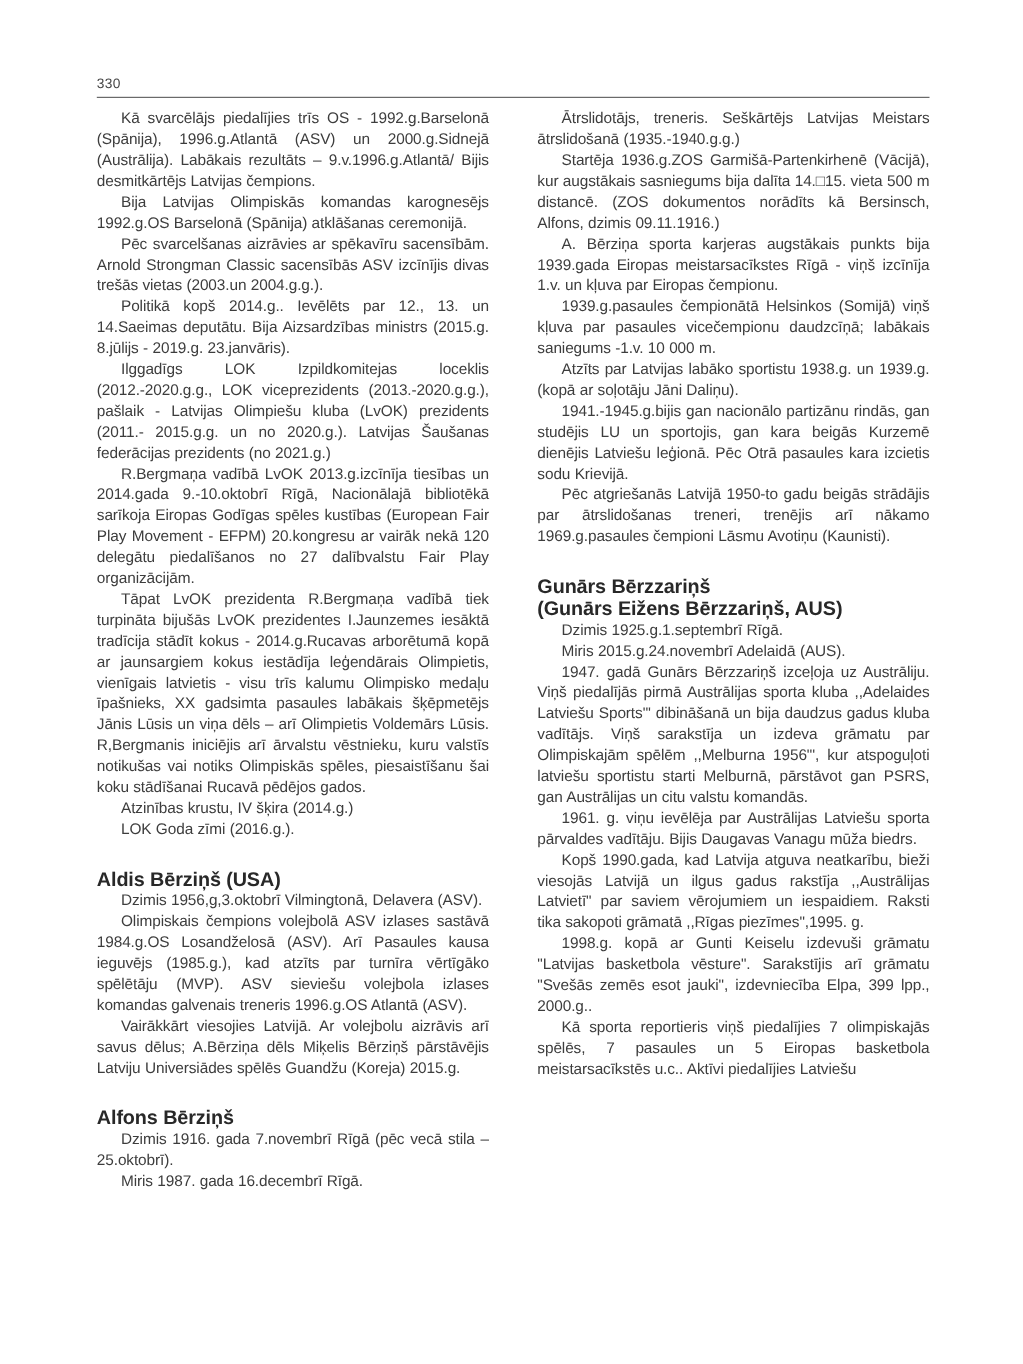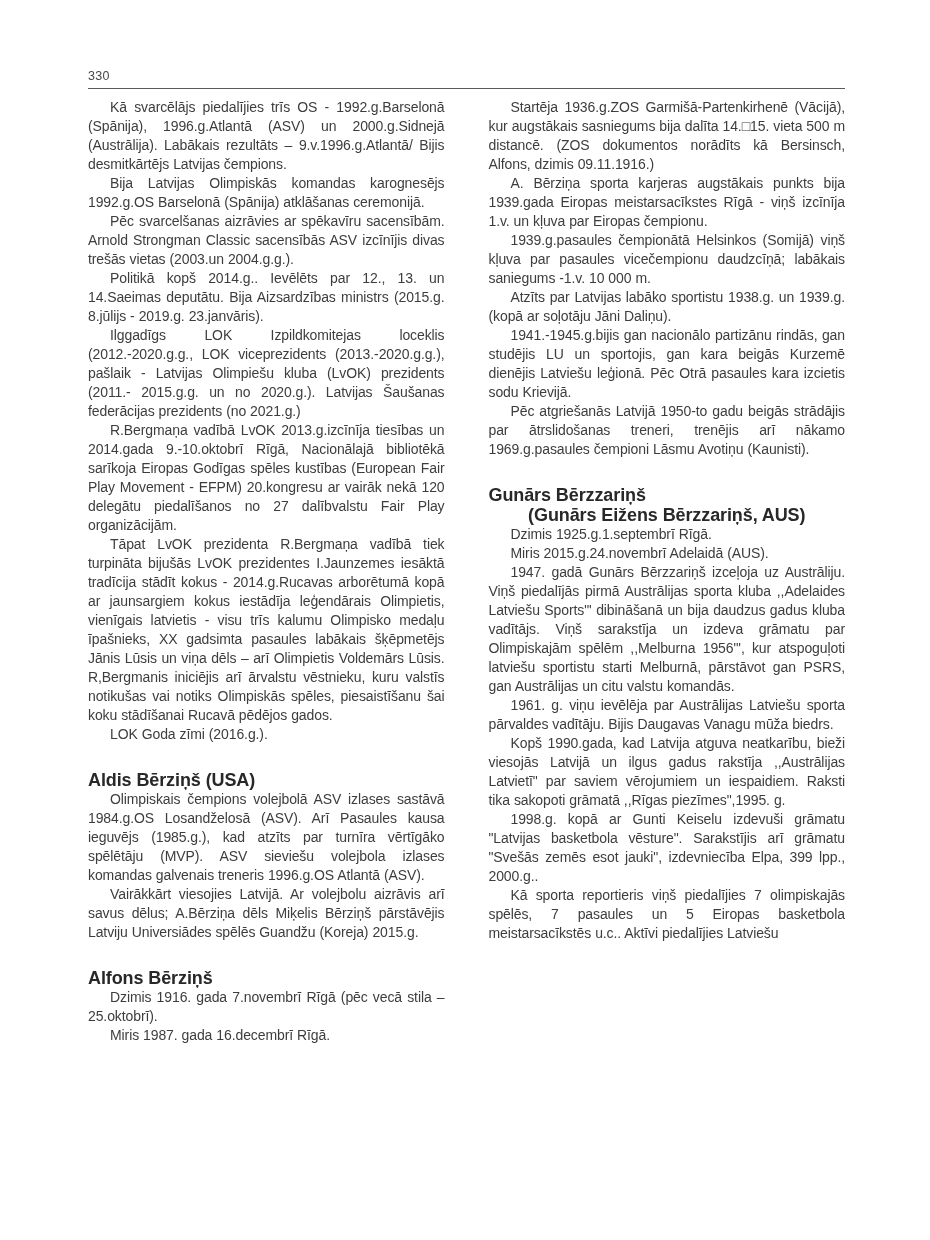--- a/index.html
+++ b/index.html
@@ -58,21 +58,20 @@
     font-size: 18px;
     line-height: 20px;
     font-weight: bold;
     color: #282828;
     text-indent: 0;
     text-align: left;
     letter-spacing: -0.1px;
   }
   .entry-heading.cont {
     margin-top: 0;
-    text-align: center;
   }
 </style>
 </head>
 <body>
 
 <div class="page">
   <div class="page-header">
     <div class="page-number">330</div>
     <hr class="header-rule">
   </div>
@@ -80,30 +79,33 @@
   <div class="columns">
 
     <div class="column">
       <p class="para">Kā svarcēlājs piedalījies trīs OS - 1992.g.Barselonā (Spānija), 1996.g.Atlantā (ASV) un 2000.g.Sidnejā (Austrālija). Labākais rezultāts – 9.v.1996.g.Atlantā/ Bijis desmitkārtējs Latvijas čempions.</p>
       <p class="para">Bija Latvijas Olimpiskās komandas karognesējs 1992.g.OS Barselonā (Spānija) atklāšanas ceremonijā.</p>
       <p class="para">Pēc svarcelšanas aizrāvies ar spēkavīru sacensībām. Arnold Strongman Classic sacensībās ASV izcīnījis divas trešās vietas (2003.un 2004.g.g.).</p>
       <p class="para">Politikā kopš 2014.g.. Ievēlēts par 12., 13. un 14.Saeimas deputātu. Bija Aizsardzības ministrs (2015.g. 8.jūlijs - 2019.g. 23.janvāris).</p>
       <p class="para">Ilggadīgs LOK Izpildkomitejas loceklis (2012.-2020.g.g., LOK viceprezidents (2013.-2020.g.g.), pašlaik - Latvijas Olimpiešu kluba (LvOK) prezidents (2011.- 2015.g.g. un no 2020.g.). Latvijas Šaušanas federācijas prezidents (no 2021.g.)</p>
       <p class="para">R.Bergmaņa vadībā LvOK 2013.g.izcīnīja tiesības un 2014.gada 9.-10.oktobrī Rīgā, Nacionālajā bibliotēkā sarīkoja Eiropas Godīgas spēles kustības (European Fair Play Movement - EFPM) 20.kongresu ar vairāk nekā 120 delegātu piedalīšanos no 27 dalībvalstu Fair Play organizācijām.</p>
       <p class="para">Tāpat LvOK prezidenta R.Bergmaņa vadībā tiek turpināta bijušās LvOK prezidentes I.Jaunzemes iesāktā tradīcija stādīt kokus - 2014.g.Rucavas arborētumā kopā ar jaunsargiem kokus iestādīja leģendārais Olimpietis, vienīgais latvietis - visu trīs kalumu Olimpisko medaļu īpašnieks, XX gadsimta pasaules labākais šķēpmetējs Jānis Lūsis un viņa dēls – arī Olimpietis Voldemārs Lūsis. R,Bergmanis iniciējis arī ārvalstu vēstnieku, kuru valstīs notikušas vai notiks Olimpiskās spēles, piesaistīšanu šai koku stādīšanai Rucavā pēdējos gados.</p>
+      <p class="para">Atzinības krustu, IV šķira (2014.g.)</p>
       <p class="para">LOK Goda zīmi (2016.g.).</p>
       <h3 class="entry-heading">Aldis Bērziņš (USA)</h3>
+      <p class="para">Dzimis 1956,g,3.oktobrī Vilmingtonā, Delavera (ASV).</p>
       <p class="para">Olimpiskais čempions volejbolā ASV izlases sastāvā 1984.g.OS Losandželosā (ASV). Arī Pasaules kausa ieguvējs (1985.g.), kad atzīts par turnīra vērtīgāko spēlētāju (MVP). ASV sieviešu volejbola izlases komandas galvenais treneris 1996.g.OS Atlantā (ASV).</p>
       <p class="para">Vairākkārt viesojies Latvijā. Ar volejbolu aizrāvis arī savus dēlus; A.Bērziņa dēls Miķelis Bērziņš pārstāvējis Latviju Universiādes spēlēs Guandžu (Koreja) 2015.g.</p>
       <h3 class="entry-heading">Alfons Bērziņš</h3>
       <p class="para">Dzimis 1916. gada 7.novembrī Rīgā (pēc vecā stila – 25.oktobrī).</p>
       <p class="para">Miris 1987. gada 16.decembrī Rīgā.</p>
     </div>
 
     <div class="column">
+      <p class="para">Ātrslidotājs, treneris. Seškārtējs Latvijas Meistars ātrslidošanā (1935.-1940.g.g.)</p>
       <p class="para">Startēja 1936.g.ZOS Garmišā-Partenkirhenē (Vācijā), kur augstākais sasniegums bija dalīta 14.□15. vieta 500 m distancē. (ZOS dokumentos norādīts kā Bersinsch, Alfons, dzimis 09.11.1916.)</p>
       <p class="para">A. Bērziņa sporta karjeras augstākais punkts bija 1939.gada Eiropas meistarsacīkstes Rīgā - viņš izcīnīja 1.v. un kļuva par Eiropas čempionu.</p>
       <p class="para">1939.g.pasaules čempionātā Helsinkos (Somijā) viņš kļuva par pasaules vicečempionu daudzcīņā; labākais saniegums -1.v. 10 000 m.</p>
       <p class="para">Atzīts par Latvijas labāko sportistu 1938.g. un 1939.g.(kopā ar soļotāju Jāni Daliņu).</p>
       <p class="para">1941.-1945.g.bijis gan nacionālo partizānu rindās, gan studējis LU un sportojis, gan kara beigās Kurzemē dienējis Latviešu leģionā. Pēc Otrā pasaules kara izcietis sodu Krievijā.</p>
       <p class="para">Pēc atgriešanās Latvijā 1950-to gadu beigās strādājis par ātrslidošanas treneri, trenējis arī nākamo 1969.g.pasaules čempioni Lāsmu Avotiņu (Kaunisti).</p>
       <h3 class="entry-heading">Gunārs Bērzzariņš</h3>
       <h3 class="entry-heading cont">(Gunārs Eižens Bērzzariņš, AUS)</h3>
       <p class="para">Dzimis 1925.g.1.septembrī Rīgā.</p>
       <p class="para">Miris 2015.g.24.novembrī Adelaidā (AUS).</p>

